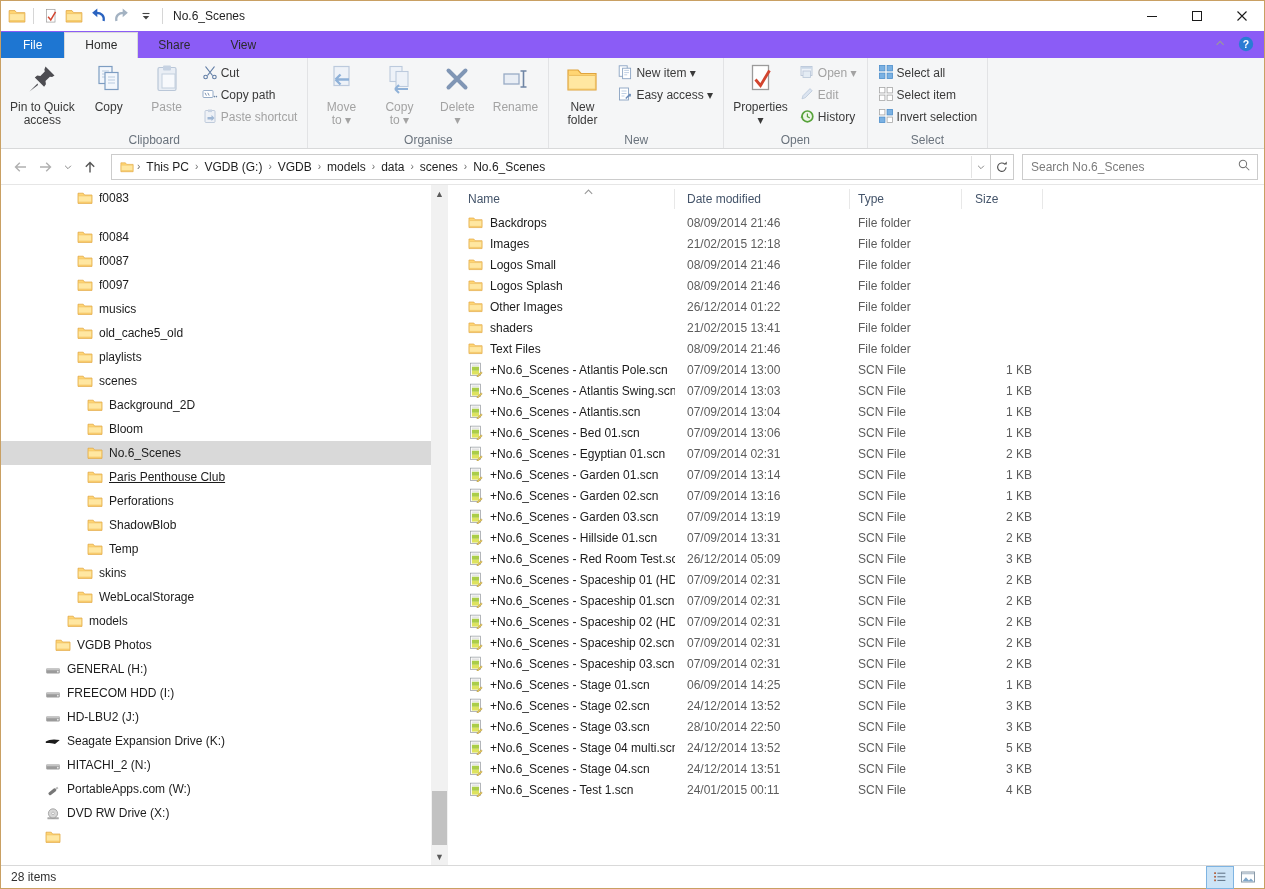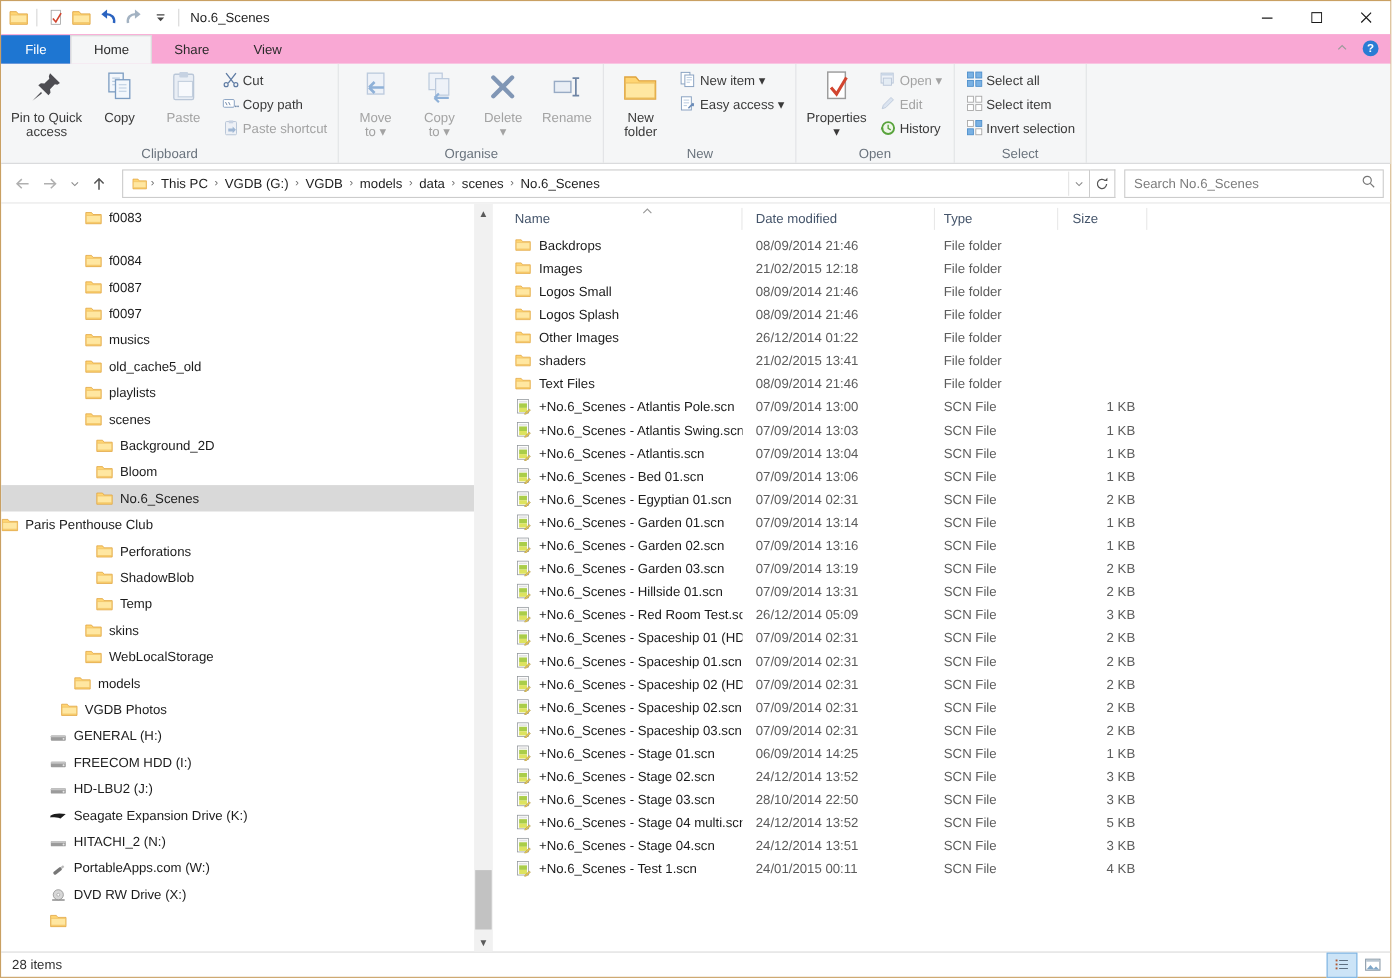--- a/index.html
+++ b/index.html
@@ -10,21 +10,21 @@
   
   .titlebar{height:30px;display:flex;align-items:center;flex:0 0 auto}
   .qat{display:flex;align-items:center;gap:4px;padding-left:6px}
   .qbtn{width:20px;height:20px;display:flex;align-items:center;justify-content:center}
   .qsep{width:1px;height:16px;background:#d6d6d6;margin:0 2px}
   .title{margin-left:8px;color:#1e1e1e}
   .wincontrols{margin-left:auto;display:flex;height:30px}
   .wc{width:45px;height:30px;display:flex;align-items:center;justify-content:center}
 
   
-  .tabbar{height:27px;display:flex;align-items:flex-end;background:#f9a8d4;flex:0 0 auto}
+  .tabbar{height:27px;display:flex;align-items:flex-end;background:#8b5cf6;flex:0 0 auto}
   .tab{padding:0 20px;line-height:25px;height:25px;color:#2b2b2b;cursor:default}
   .filetab{background:#1e76d2;color:#fff;height:26px;line-height:26px;padding:0 22px}
   .tab.selected{background:#f5f6f7;border:1px solid #d8d9da;border-bottom:none}
   .tabbar-right{margin-left:auto;display:flex;align-items:center;gap:10px;padding-right:10px;height:25px}
 
   
   .ribbon{height:90px;background:#f5f6f7;border-bottom:1px solid #d8d9da;display:flex;flex:0 0 auto}
   .rgroup{position:relative;border-right:1px solid #e2e3e5;padding:1px 4px 16px 4px}
   .ritems{display:flex;align-items:flex-start;height:72px}
   .grouplabel{position:absolute;left:0;right:0;bottom:1px;text-align:center;color:#6a737d;font-size:12px}
@@ -505,21 +505,21 @@
         </div>
         <div class="titem selected" style="padding-left: 86px;">
           <span style="display: flex; width: 16px; height: 16px;">
             <svg width="16" height="16" viewBox="0 0 16 16">
               <path d="M1 3.2h5.2l1.4 1.8H15v8.4H1z" fill="#ffd573" stroke="#e0a33e" stroke-width=".7"></path>
               <path d="M1.4 5.9h13.2v6.2H1.4z" fill="#ffe7a1" stroke="#ecbd5e" stroke-width=".6"></path>
             </svg>
           </span>
           <span>No.6_Scenes</span>
         </div>
-        <div class="titem" style="">
+        <div class="titem" style="padding-left: 86px; text-decoration: underline;">
           <span style="display: flex; width: 16px; height: 16px;">
             <svg width="16" height="16" viewBox="0 0 16 16">
               <path d="M1 3.2h5.2l1.4 1.8H15v8.4H1z" fill="#ffd573" stroke="#e0a33e" stroke-width=".7"></path>
               <path d="M1.4 5.9h13.2v6.2H1.4z" fill="#ffe7a1" stroke="#ecbd5e" stroke-width=".6"></path>
             </svg>
           </span>
           <span>Paris Penthouse Club</span>
         </div>
         <div class="titem" style="padding-left: 86px;">
           <span style="display: flex; width: 16px; height: 16px;">

